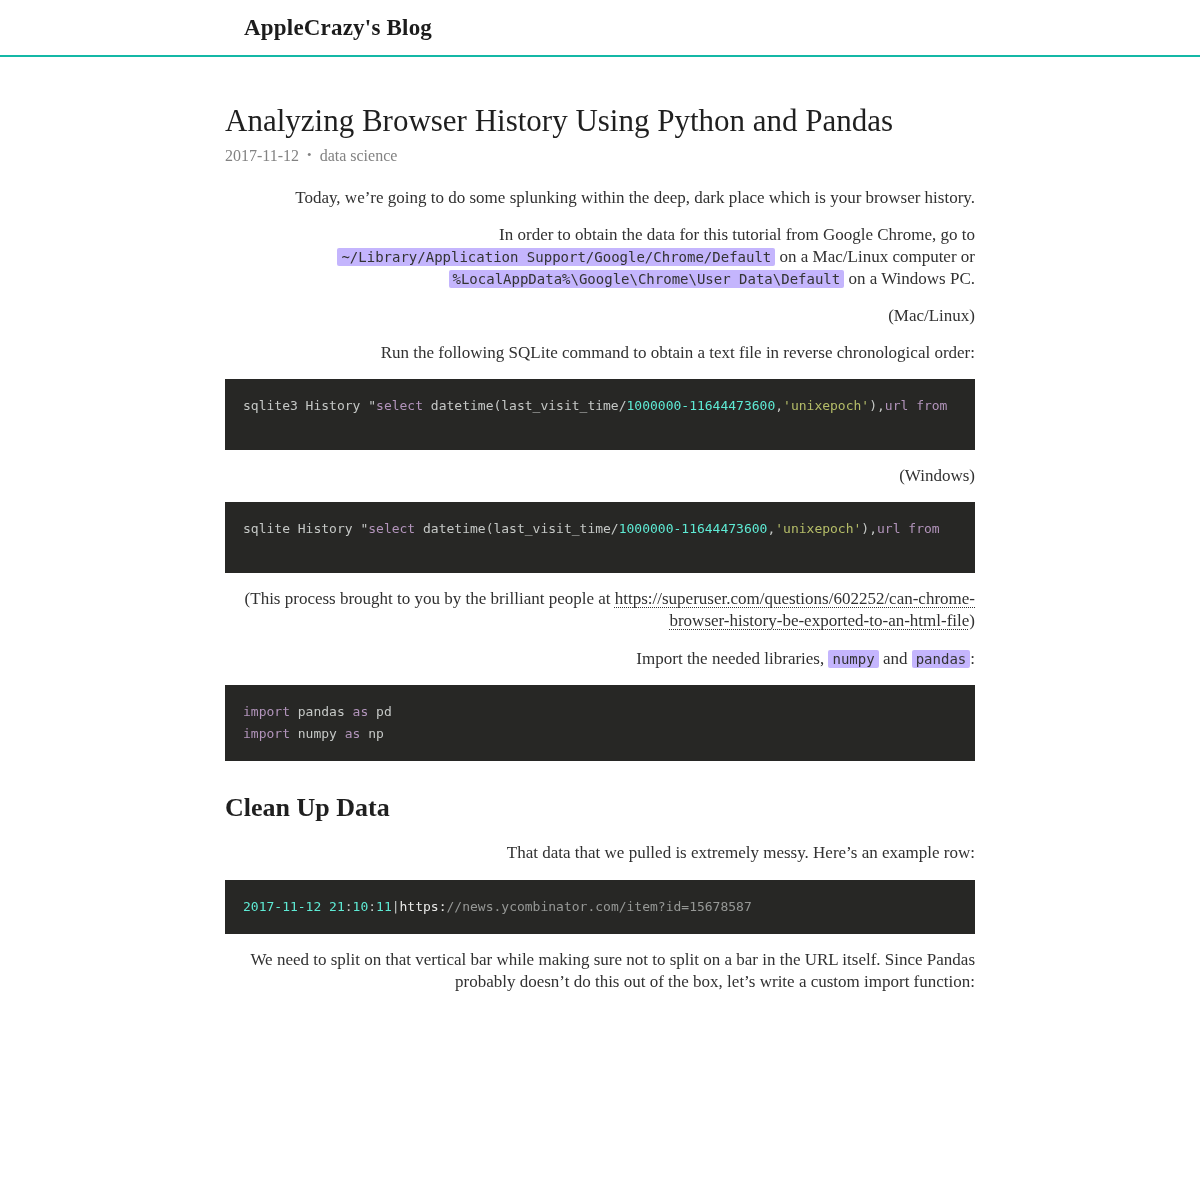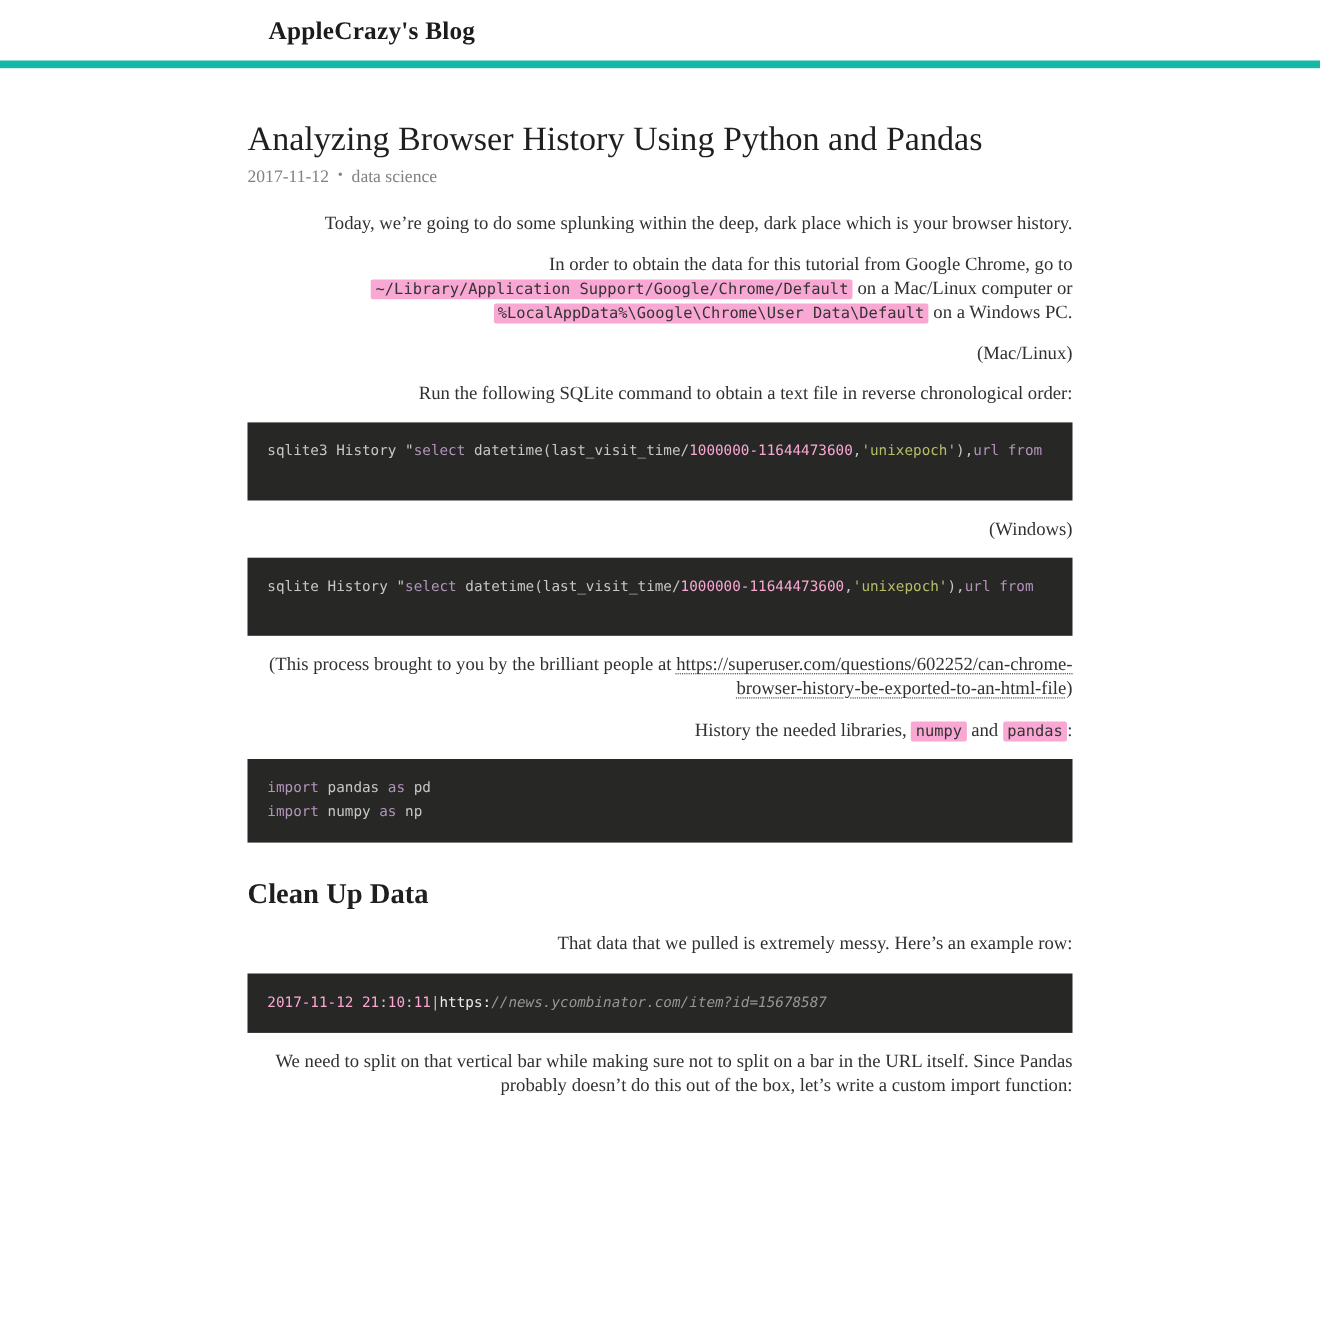--- a/index.html
+++ b/index.html
@@ -9,21 +9,21 @@
     width: 1200px; height: 1200px;
     overflow: hidden;
     font-family: "Liberation Serif", serif;
     font-size: 17px;
     line-height: 1.3;
     color: #313131;
   }
   .container { width: 750px; margin: 0 auto; }
 
   
-  .masthead { border-bottom: 7px solid #14b8a6; padding-left: 38px; }
+  .masthead { border-bottom: 2px solid #14b8a6; padding-left: 38px; }
   .masthead .container { padding: 13px 0 12px; }
   .site-title {
     font-size: 23px;
     font-weight: 700;
     color: #1c1c1c;
     margin: 0;
     letter-spacing: 0.2px;
   }
 
   
@@ -54,21 +54,21 @@
     color: #313131;
     text-decoration-line: underline;
     text-decoration-style: dotted;
     text-decoration-thickness: 1px;
     text-underline-offset: 3px;
     cursor: pointer;
   }
   code.inline-code {
     font-family: "DejaVu Sans Mono", monospace;
     font-size: 14px;
-    background: #f9a8d4;
+    background: #c4b5fd;
     color: #333333;
     padding: 1px 4px;
     border-radius: 2px;
     line-height: 1;
     white-space: nowrap;
   }
 
   
   pre.code-block {
     background: #272725;
@@ -77,23 +77,23 @@
     font-size: 13px;
     line-height: 22px;
     padding: 16px 18px;
     margin: 8px 0 15px;
     white-space: pre;
     overflow: hidden;
   }
   pre.code-block.scrollpad { padding-bottom: 33px; }
   .tok-plain   { color: #c5c8c6; }
   .tok-keyword { color: #b294bb; }
-  .tok-number  { color: #f9a8d4; }
+  .tok-number  { color: #5eead4; }
   .tok-string  { color: #b5bd68; }
-  .tok-comment { color: #969896; font-style: italic; }
+  .tok-comment { color: #969896; }
   .tok-bold    { color: #eaeae8; font-weight: normal; }
 </style>
 </head>
 <body>
 
 <header class="masthead">
   <div class="container">
     <h1 class="site-title">AppleCrazy's Blog</h1>
   </div>
 </header>
@@ -106,21 +106,21 @@
     </p>
     <div id="content-root">
         <p class="body-p"><span>Today, we’re going to do some splunking within the deep, dark place which is your browser history.</span></p>
         <p class="body-p"><span>In order to obtain the data for this tutorial from Google Chrome, go to </span><code class="inline-code">~/Library/Application Support/Google/Chrome/Default</code><span> on a Mac/Linux computer or </span><code class="inline-code">%LocalAppData%\Google\Chrome\User Data\Default</code><span> on a Windows PC.</span></p>
         <p class="body-p"><span>(Mac/Linux)</span></p>
         <p class="body-p"><span>Run the following SQLite command to obtain a text file in reverse chronological order:</span></p>
         <pre class="code-block scrollpad"><span class="tok-plain">sqlite3 History "</span><span class="tok-keyword">select</span><span class="tok-plain"> datetime(last_visit_time/</span><span class="tok-number">1000000-11644473600</span><span class="tok-plain">,</span><span class="tok-string">'unixepoch'</span><span class="tok-plain">),</span><span class="tok-keyword">url from</span></pre>
         <p class="body-p"><span>(Windows)</span></p>
         <pre class="code-block scrollpad"><span class="tok-plain">sqlite History "</span><span class="tok-keyword">select</span><span class="tok-plain"> datetime(last_visit_time/</span><span class="tok-number">1000000-11644473600</span><span class="tok-plain">,</span><span class="tok-string">'unixepoch'</span><span class="tok-plain">),</span><span class="tok-keyword">url from</span></pre>
         <p class="body-p"><span>(This process brought to you by the brilliant people at </span><a class="text-link">https://superuser.com/questions/602252/can-chrome-browser-history-be-exported-to-an-html-file</a><span>)</span></p>
-        <p class="body-p"><span>History the needed libraries, </span><code class="inline-code">numpy</code><span> and </span><code class="inline-code">pandas</code><span>:</span></p>
+        <p class="body-p"><span>Import the needed libraries, </span><code class="inline-code">numpy</code><span> and </span><code class="inline-code">pandas</code><span>:</span></p>
         <pre class="code-block"><span class="tok-keyword">import</span><span class="tok-plain"> pandas </span><span class="tok-keyword">as</span><span class="tok-plain"> pd</span>
 <span class="tok-keyword">import</span><span class="tok-plain"> numpy </span><span class="tok-keyword">as</span><span class="tok-plain"> np</span></pre>
         <h2 class="section-heading">Clean Up Data</h2>
         <p class="body-p"><span>That data that we pulled is extremely messy. Here’s an example row:</span></p>
         <pre class="code-block"><span class="tok-number">2017-11-12 21</span><span class="tok-plain">:</span><span class="tok-number">10</span><span class="tok-plain">:</span><span class="tok-number">11</span><span class="tok-plain">|</span><span class="tok-bold">https:</span><span class="tok-comment">//news.ycombinator.com/item?id=15678587</span></pre>
         <p class="body-p"><span>We need to split on that vertical bar while making sure not to split on a bar in the URL itself. Since Pandas probably doesn’t do this out of the box, let’s write a custom import function:</span></p>
       </div>
   </article>
 </main>
 

